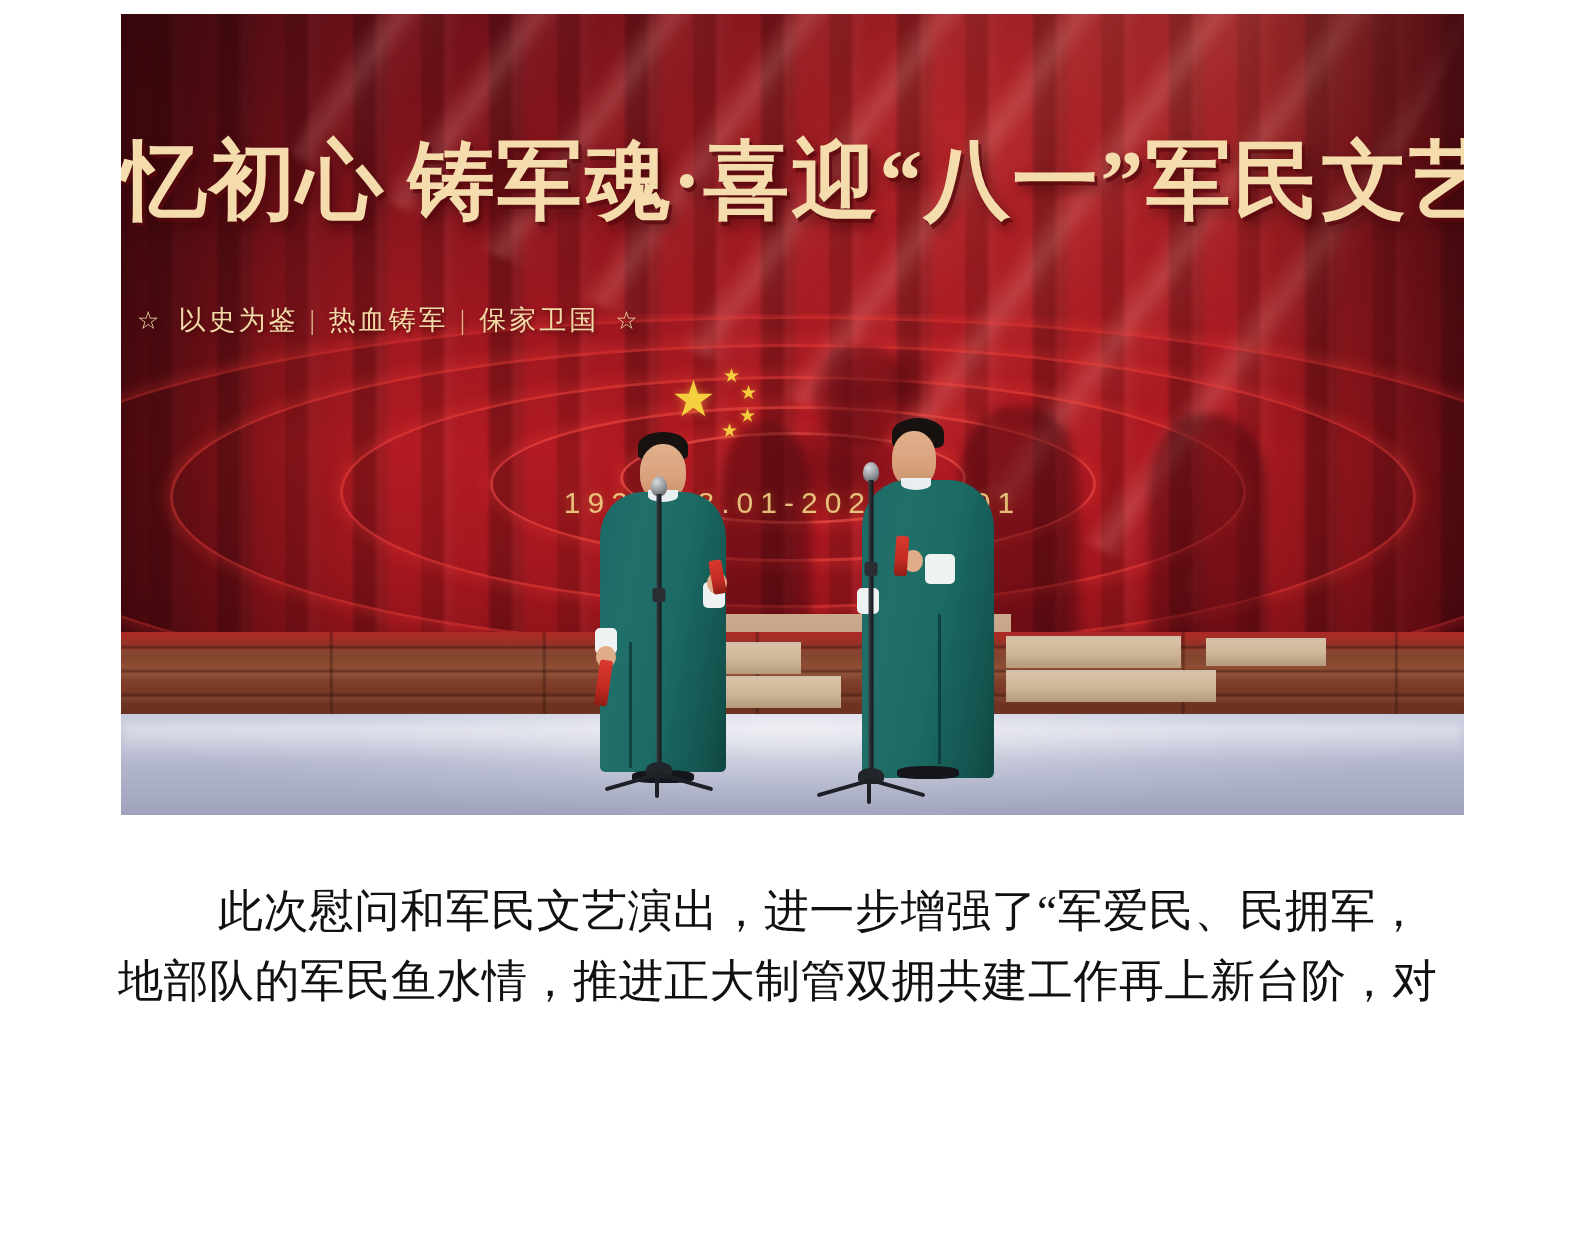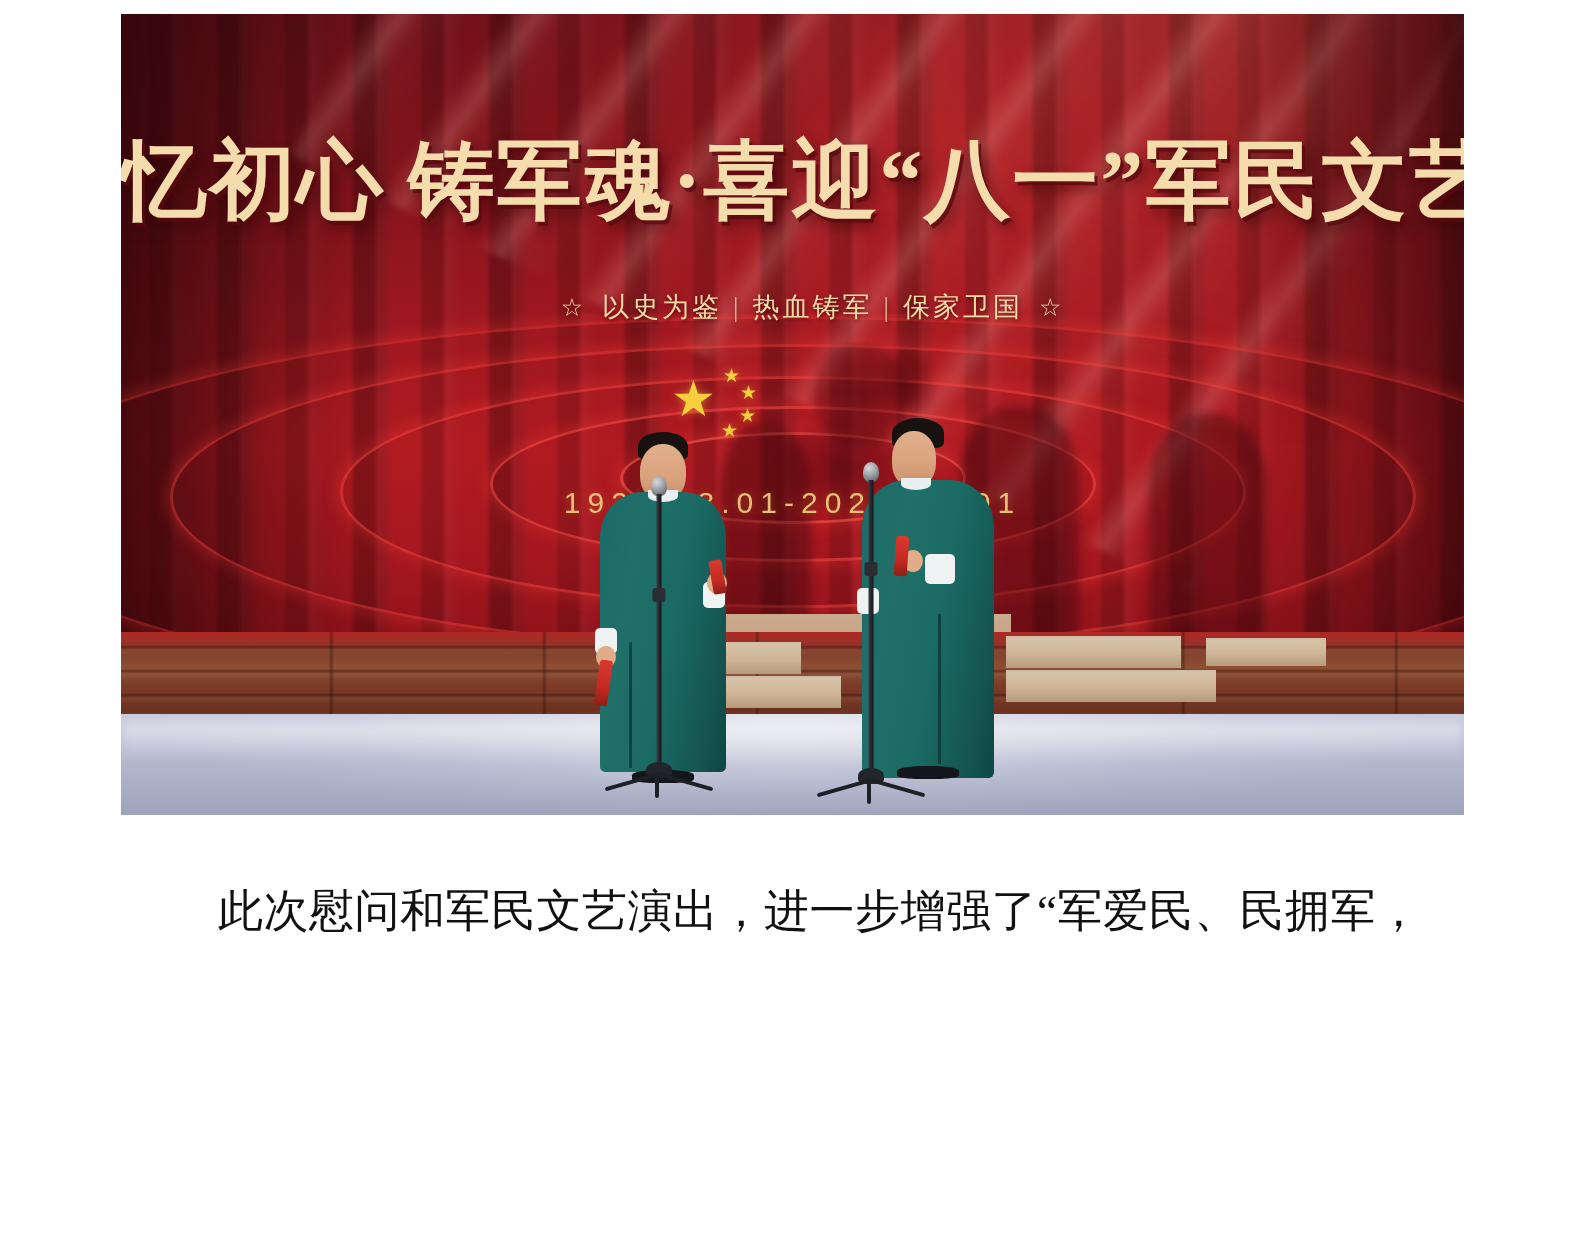--- a/index.html
+++ b/index.html
@@ -178,29 +178,28 @@
     letter-spacing: 2px;
     color: #f5dcad;
     text-shadow:
        3px 4px 0 rgba(90,10,14,0.75),
        6px 8px 14px rgba(50,2,6,0.55);
     white-space: nowrap;
   }
   .subline {
     position: absolute;
     left: 0; right: 0;
-    top: 275px;
-    text-align: center;
+    top: 288px;
+    text-align: left;
     z-index: 4;
     font-size: 27px;
     letter-spacing: 3px;
     color: #f3dba8;
     text-shadow: 1px 2px 4px rgba(70,6,10,0.75);
     white-space: nowrap;
-    margin-left: 40px;
   }
   .subline .sstar { font-size: 25px; margin: 0 16px; color:#f3dba8; }
   .subline .sep { margin: 0 11px; opacity: .8; }
 
   
   .stage-wood {
     position: absolute;
     left: 0; top: 618px;
     width: 100%; height: 92px;
     background: linear-gradient(180deg, #8b4a34 0%, #7d3d2a 18%, #8e4e33 38%, #7a3a27 60%, #6e3220 82%, #5f2a1b 100%);
@@ -470,13 +469,14 @@
     <div class="mic-hub" style="top:306px;"></div>
     <div class="mic-leg" style="left:60px; top:316px; width:56px; transform:rotate(16deg);"></div>
     <div class="mic-leg" style="left:60px; top:316px; width:56px; transform:rotate(164deg);"></div>
     <div class="mic-leg" style="left:58px; top:314px; width:26px; transform:rotate(90deg);"></div>
   </div>
 
 </div>
 
 <div class="caption">
   <span class="ln"><span class="ind"></span><span>此次慰问和军民文艺演出，进一步增强了“军爱民、民拥军，</span></span>
+  <span class="ln">地部队的军民鱼水情，推进正大制管双拥共建工作再上新台阶，对</span>
 </div>
 
 </body></html>

